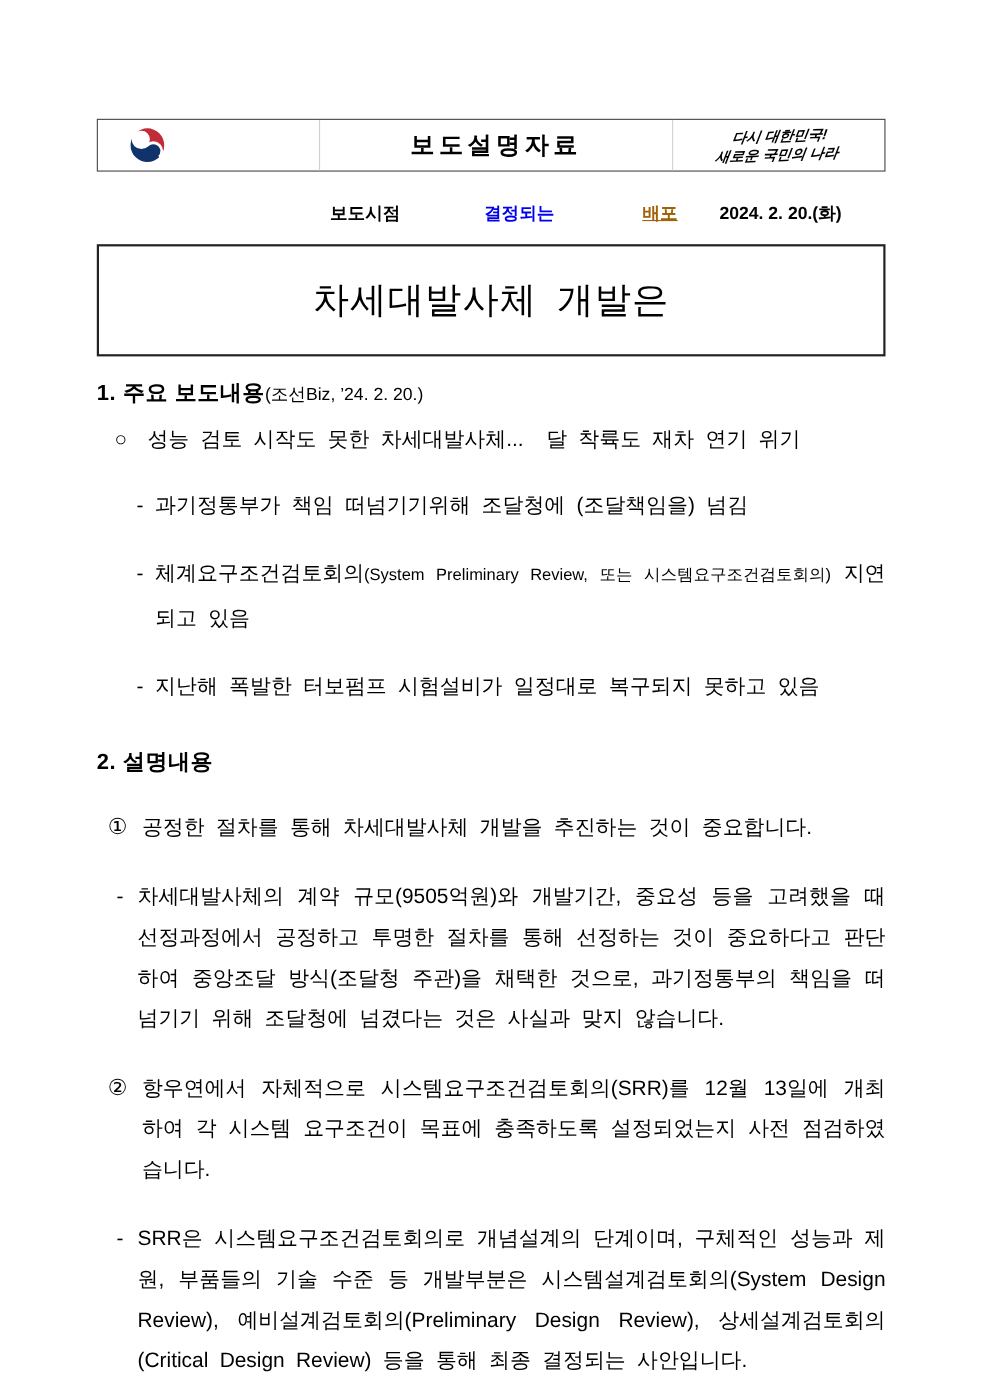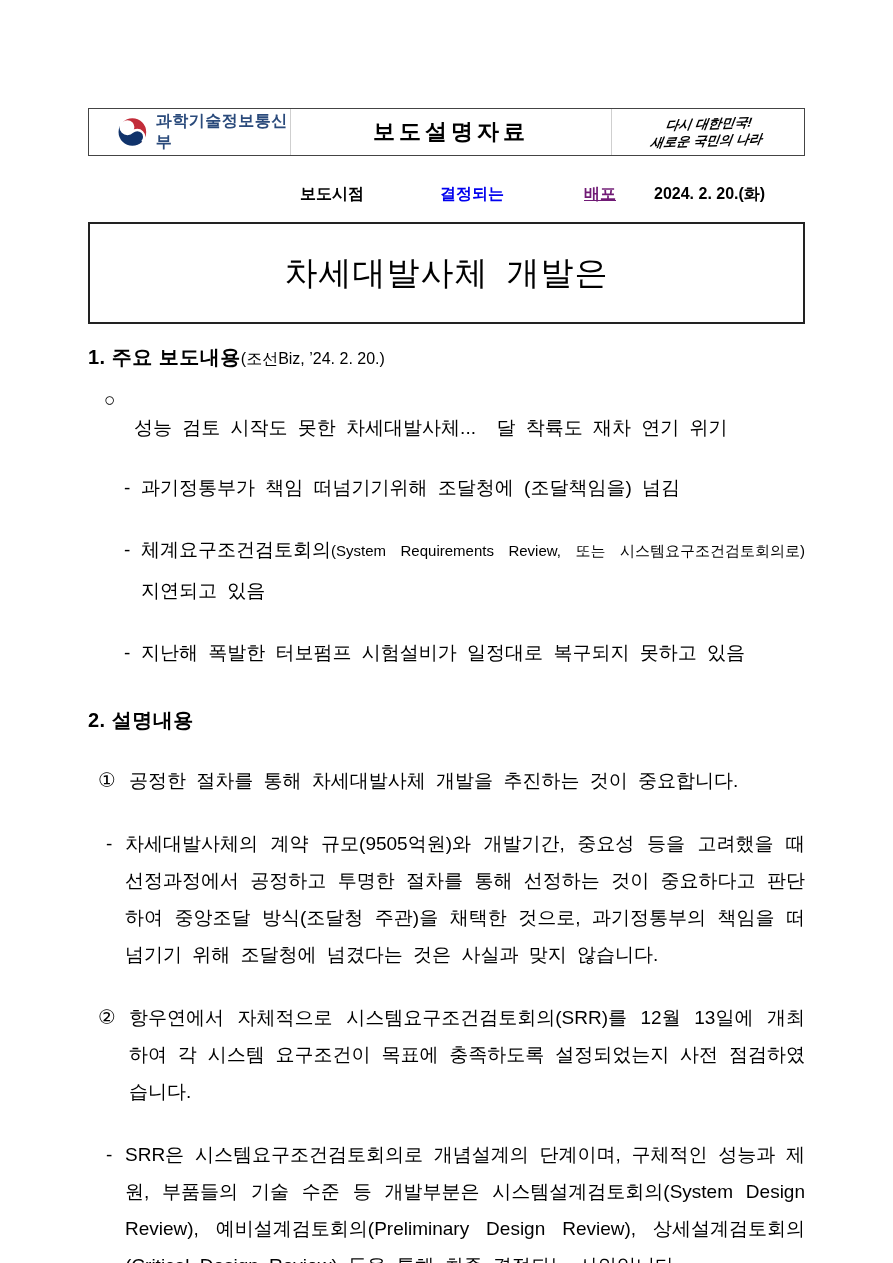--- a/index.html
+++ b/index.html
@@ -29,21 +29,21 @@
     transform:skewX(-10deg) rotate(-2deg);
     text-align:center;white-space:nowrap;
   }
   .emblem-svg{display:block;}
 
   
   .dateline{position:absolute;left:88px;top:184px;width:717px;height:24px;font-weight:700;}
   .dateline span{position:absolute;top:0;font-size:16px;white-space:nowrap;}
   .dl-report-label{left:212px;color:#000;}
   .dl-report-value{left:352px;color:#0000ee;}
-  .dl-dist-label{left:496px;color:#701a75;text-decoration:underline;}
+  .dl-dist-label{left:496px;color:#a16207;text-decoration:underline;}
   .dl-dist-value{left:566px;color:#000;font-size:17px;}
 
   
   .title-box{
     position:absolute;left:88px;top:222px;width:713px;height:98px;
     border:2px solid #222;
     display:flex;flex-direction:row;justify-content:center;align-items:center;
     gap:2px;background:#fff;
   }
   .title-line{font-size:33px;font-weight:500;letter-spacing:1px;word-spacing:8px;line-height:46px;white-space:nowrap;}
@@ -54,21 +54,21 @@
   .sec-note{font-size:16px;font-weight:400;letter-spacing:0;}
   .s1-head{margin-bottom:15px;}
   .s2-head{margin-top:10px;margin-bottom:28px;}
 
   .item{display:flex;align-items:flex-start;}
   .item .marker{flex:0 0 auto;font-size:19px;line-height:28px;}
   .item .txt{flex:1;font-size:19px;line-height:28px;text-align:justify;word-spacing:5px;}
 
   .circle-item{padding-left:16px;margin-bottom:26px;}
   .circle-item .marker{width:30px;}
-  .circle-item .txt{white-space:pre-wrap;margin-top:28px;}
+  .circle-item .txt{white-space:pre-wrap;}
 
   .dash1{padding-left:36px;}
   .dash1 .marker{width:17px;}
   .s1-dash{margin-bottom:22px;}
   .s1-dash .txt{line-height:40px;}
   .s1-dash .marker{line-height:40px;}
   .small-run{font-size:15px;}
 
   .num-item{padding-left:10px;margin-bottom:26px;}
   .num-item .marker{width:31px;line-height:37px;font-size:20px;}
@@ -85,21 +85,20 @@
 
   <div class="header-box">
     <div class="header-cell cell-logo">
       <svg class="emblem-svg" width="34" height="34" viewBox="0 0 40 40">
         <g transform="rotate(-45 20 20)">
           <path d="M20 2 A18 18 0 0 1 20 38 A9 9 0 0 1 20 20 A9 9 0 0 0 20 2 Z" fill="#c22c39"></path>
           <path d="M20 2 A18 18 0 0 0 20 38 A9 9 0 0 0 20 20 A9 9 0 0 1 20 2 Z" fill="#10336b"></path>
           <path d="M20 2 A9 9 0 0 0 20 20 A9 9 0 0 1 20 38" stroke="#ffffff" stroke-width="3" fill="none"></path>
         </g>
       </svg>
-      <span class="ministry-name">과학기술정보통신부</span>
     </div>
     <div class="header-cell cell-title">
       <span class="doc-type">보도설명자료</span>
     </div>
     <div class="header-cell cell-slogan">
       <div class="slogan">
         <div>다시 대한민국!</div>
         <div>새로운 국민의 나라</div>
       </div>
     </div>
@@ -127,21 +126,21 @@
       <span class="txt">성능 검토 시작도 못한 차세대발사체...  달 착륙도 재차 연기 위기</span>
     </div>
 
     <div class="item dash1 s1-dash">
       <span class="marker">-</span>
       <span class="txt">과기정통부가 책임 떠넘기기위해 조달청에 (조달책임을) 넘김</span>
     </div>
 
     <div class="item dash1 s1-dash">
       <span class="marker">-</span>
-      <span class="txt"><span>체계요구조건검토회의</span><span class="small-run">(System Requirements Review, 또는 시스템요구조건검토회의로)</span><span> 지연되고 있음</span></span>
+      <span class="txt"><span>체계요구조건검토회의</span><span class="small-run">(System Preliminary Review, 또는 시스템요구조건검토회의)</span><span> 지연되고 있음</span></span>
     </div>
 
     <div class="item dash1 s1-dash" style="margin-bottom:34px;">
       <span class="marker">-</span>
       <span class="txt">지난해 폭발한 터보펌프 시험설비가 일정대로 복구되지 못하고 있음</span>
     </div>
 
     <div class="s2-head">
       <span class="sec-heading">2. 설명내용</span>
     </div>

